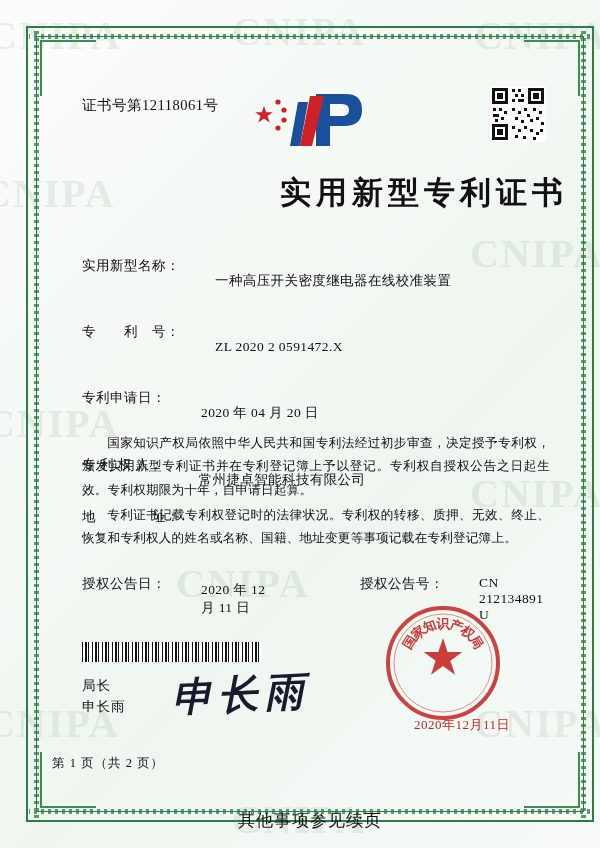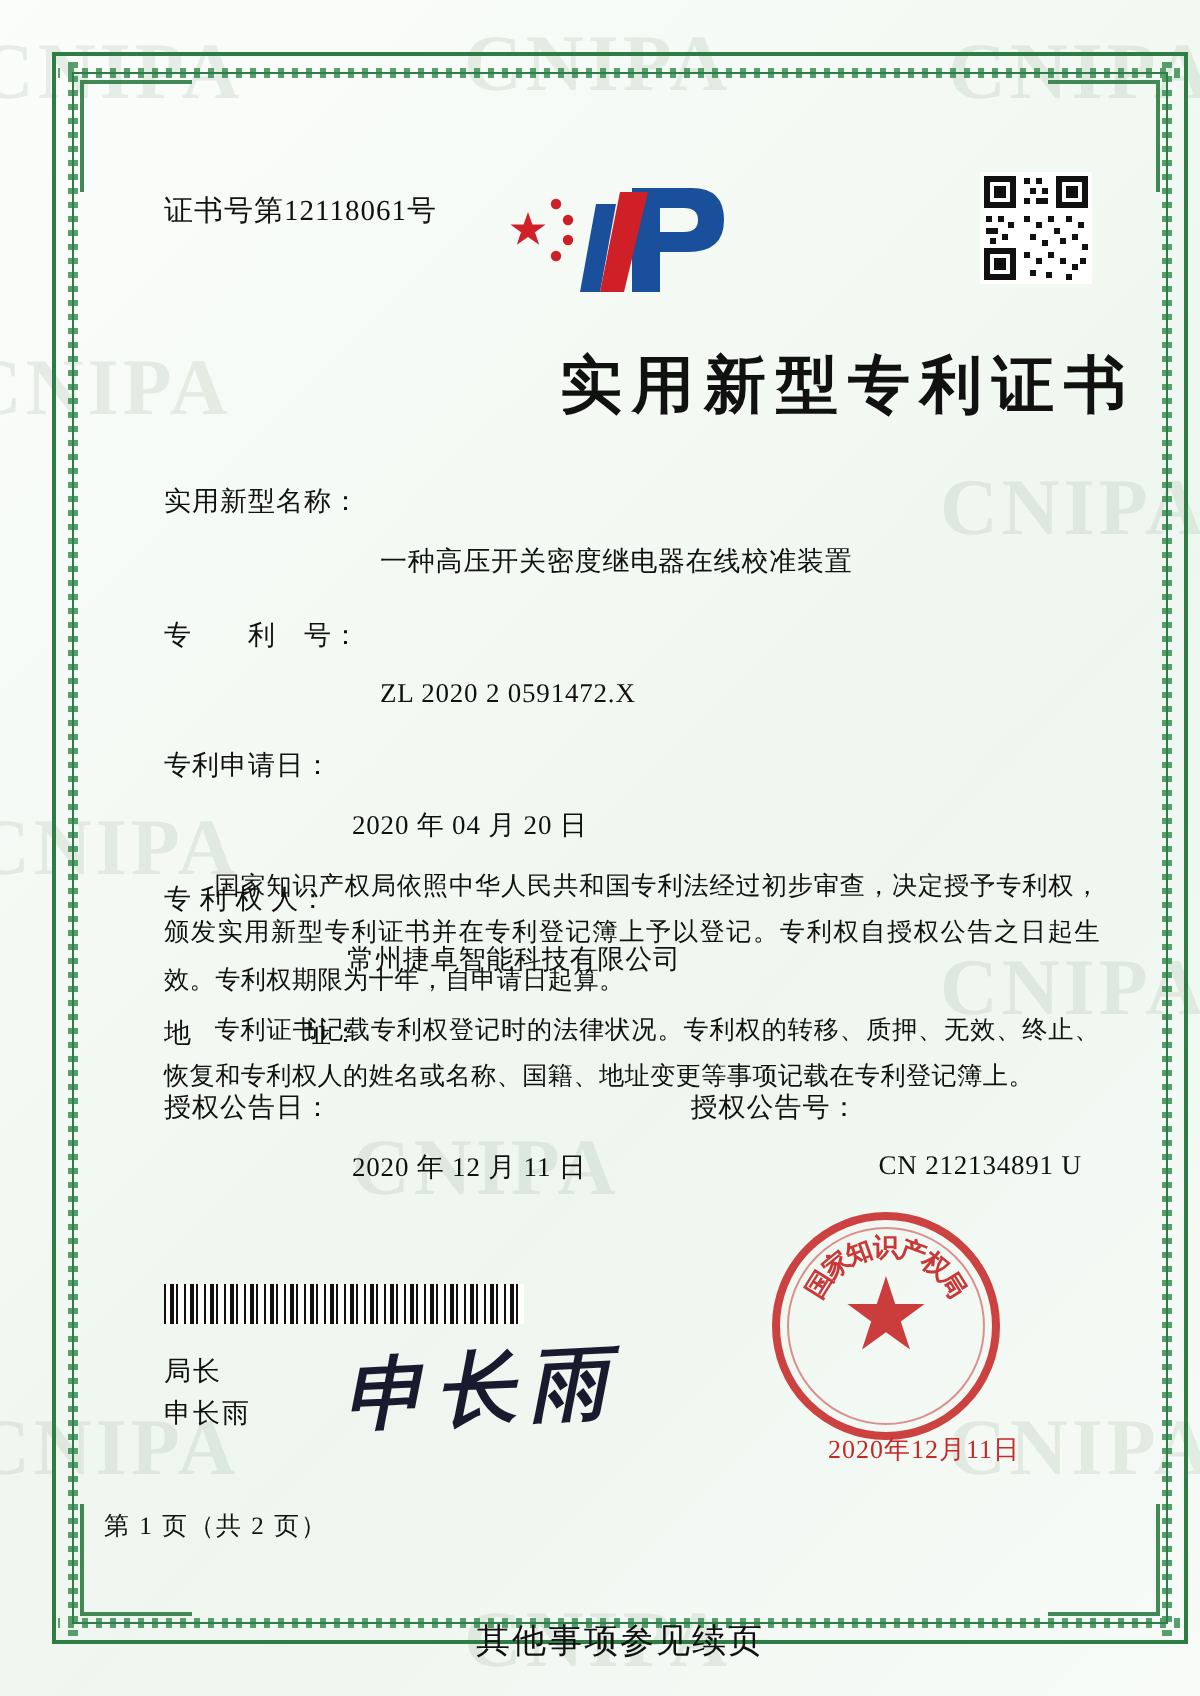--- a/index.html
+++ b/index.html
@@ -121,24 +121,25 @@
   }
 
   .fields {
     position: absolute;
     left: 30px;
     right: 18px;
     top: 190px;
   }
   .field {
     display: flex;
-    align-items: flex-start;
+    align-items: center;
     font-size: 13.5px;
     color: #111;
     margin-bottom: 19px;
+    gap: 25px;
   }
   .field .lbl {
     flex: 0 0 auto;
     white-space: pre;
     letter-spacing: 0.5px;
   }
   .field .val {
     margin-left: 10px;
     letter-spacing: 0.4px;
     margin-top: 30px;

